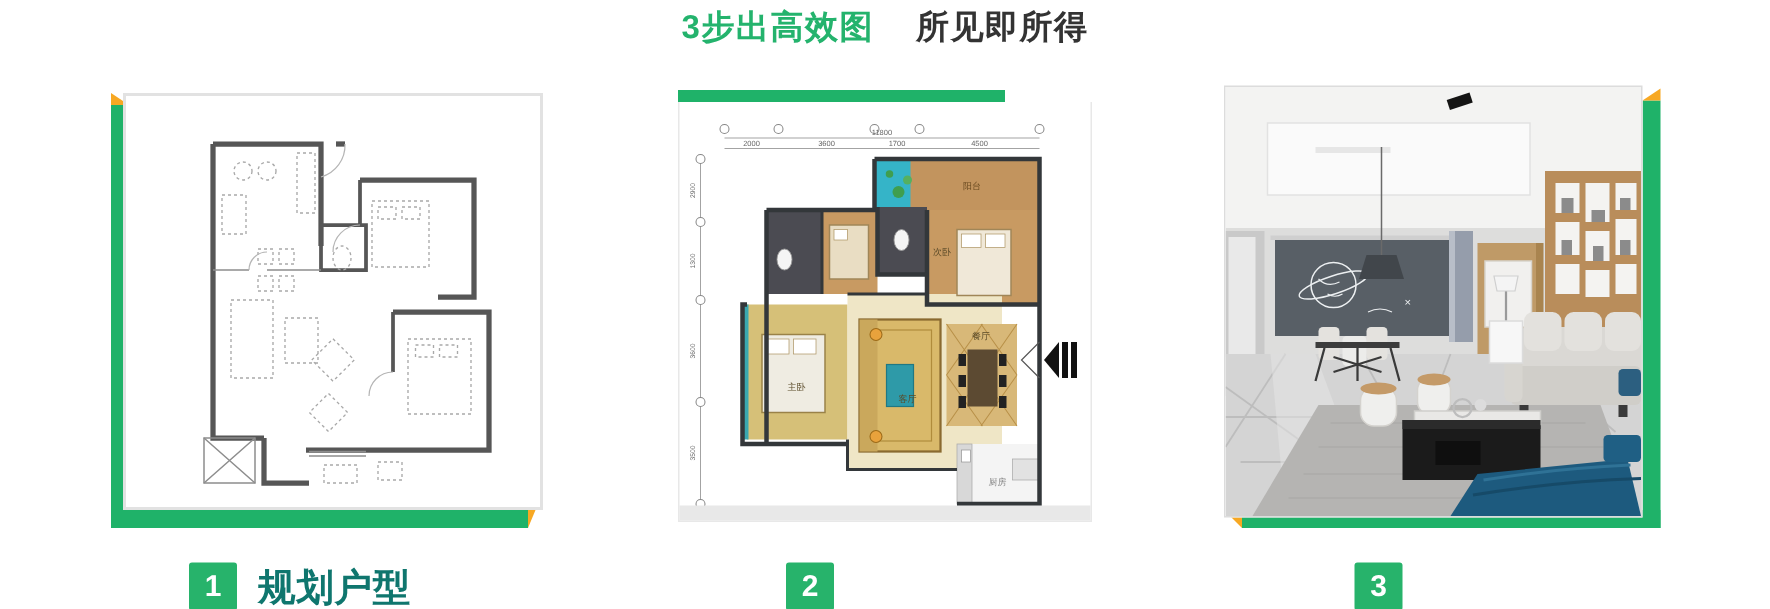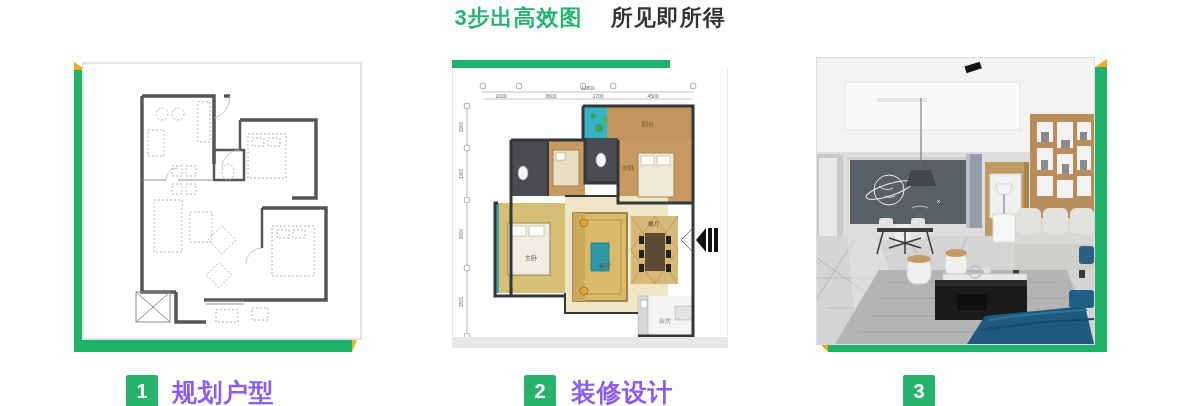--- a/index.html
+++ b/index.html
@@ -32,21 +32,21 @@
   .p3{position:absolute;left:816px;top:57px;width:292px;height:296px;}
   .p3 .card{left:0;top:0;width:279px;height:288px;border:1px solid #dcdcdc;overflow:hidden;}
   .p3 .vbar{left:279px;top:10px;width:12px;height:285px;}
   .p3 .hbar{left:12px;top:283px;width:279px;height:12px;}
   .p3 .ytop{left:279px;top:2px;border-bottom:8px solid #f7a823;border-left:12px solid transparent;}
   .p3 .yend{left:0;top:283px;border-top:12px solid #f7a823;border-left:12px solid transparent;}
   
   .step{position:absolute;top:375px;display:flex;align-items:flex-start;}
   .badge{width:32px;height:32px;background:#27b36b;border-radius:2px;color:#fff;
          font-size:20px;font-weight:700;display:flex;align-items:center;justify-content:center;}
-  .slabel{margin-left:15px;font-size:25px;font-weight:700;color:#8b5cf6;line-height:30px;margin-top:2px;
+  .slabel{margin-left:15px;font-size:25px;font-weight:700;color:#0f766e;line-height:30px;margin-top:2px;
           letter-spacing:0.5px;white-space:nowrap;}
   .s1{left:126px;} .s2{left:524px;} .s3{left:903px;}
   .s1 .slabel{margin-left:14px;}
   
   text{font-family:"Liberation Sans","DejaVu Sans",sans-serif;}
 </style>
 </head>
 <body>
 
 <div class="stage">
@@ -361,19 +361,18 @@
       </svg>
     </div>
   </div>
 
   <div class="step s1">
     <div class="badge">1</div>
     <div class="slabel">规划户型</div>
   </div>
   <div class="step s2">
     <div class="badge">2</div>
-    <div class="slabel">装修设计</div>
   </div>
   <div class="step s3">
     <div class="badge">3</div>
   </div>
 
 </div>
 
 </body></html>

